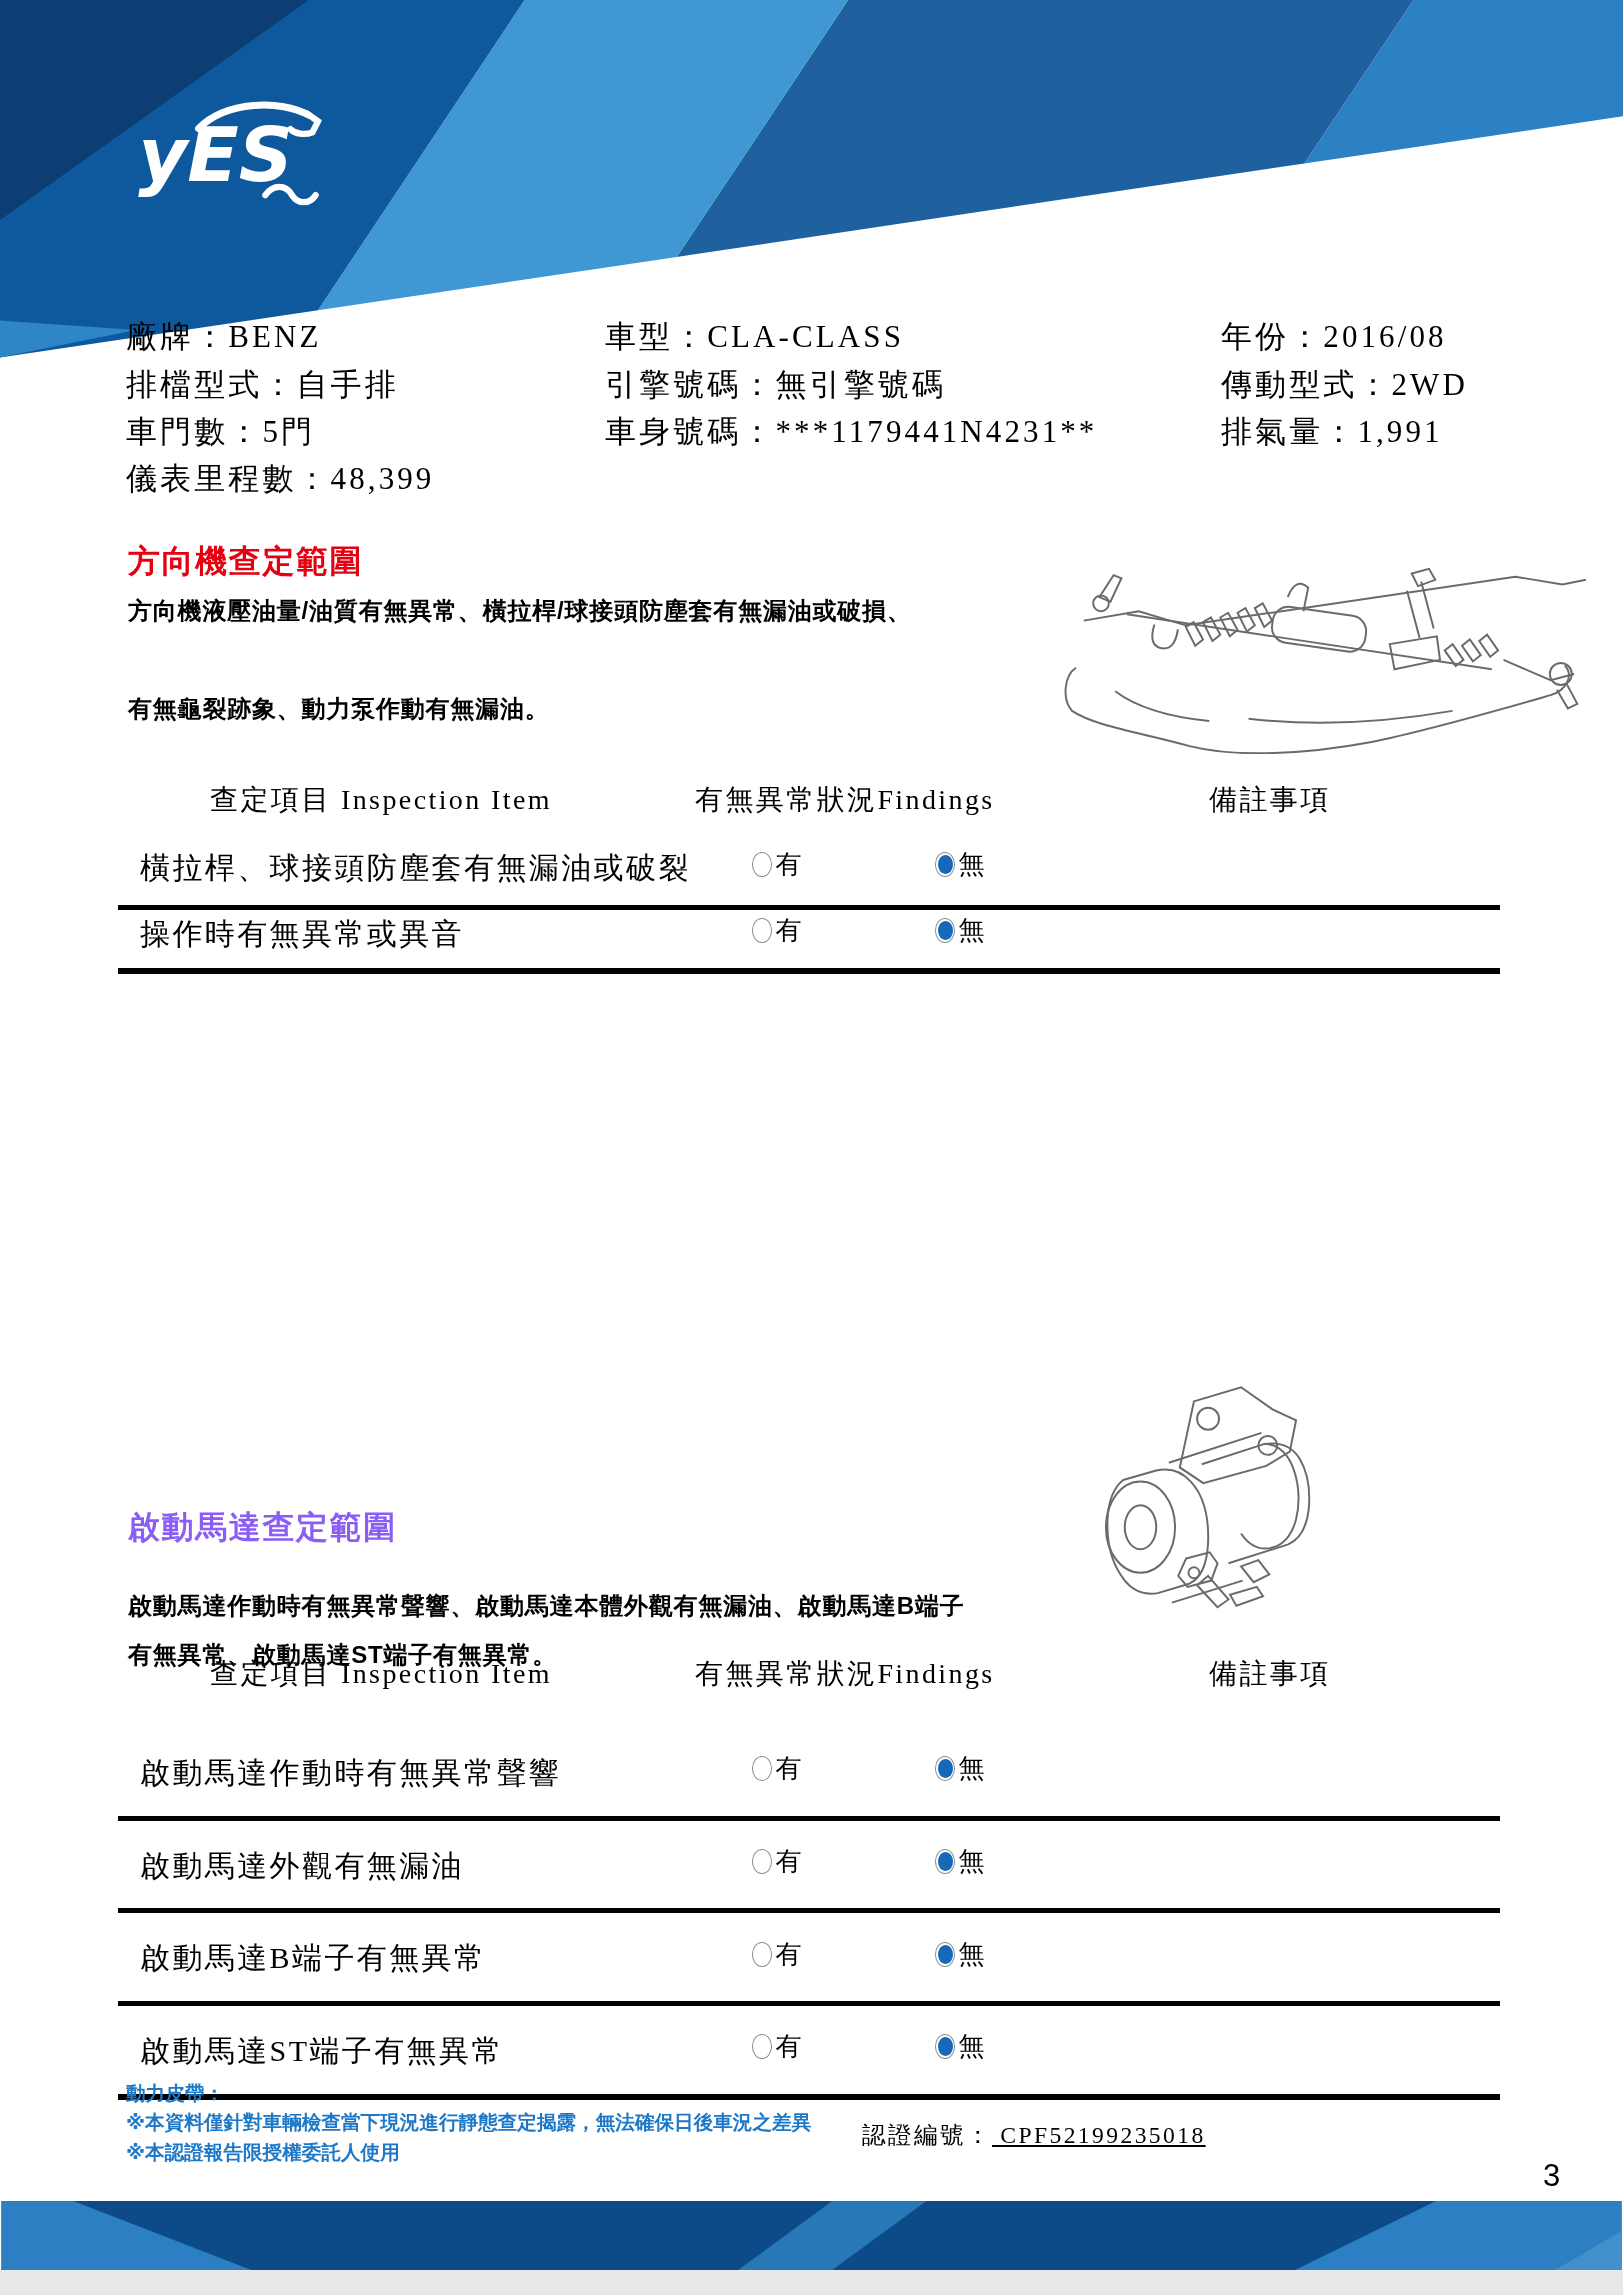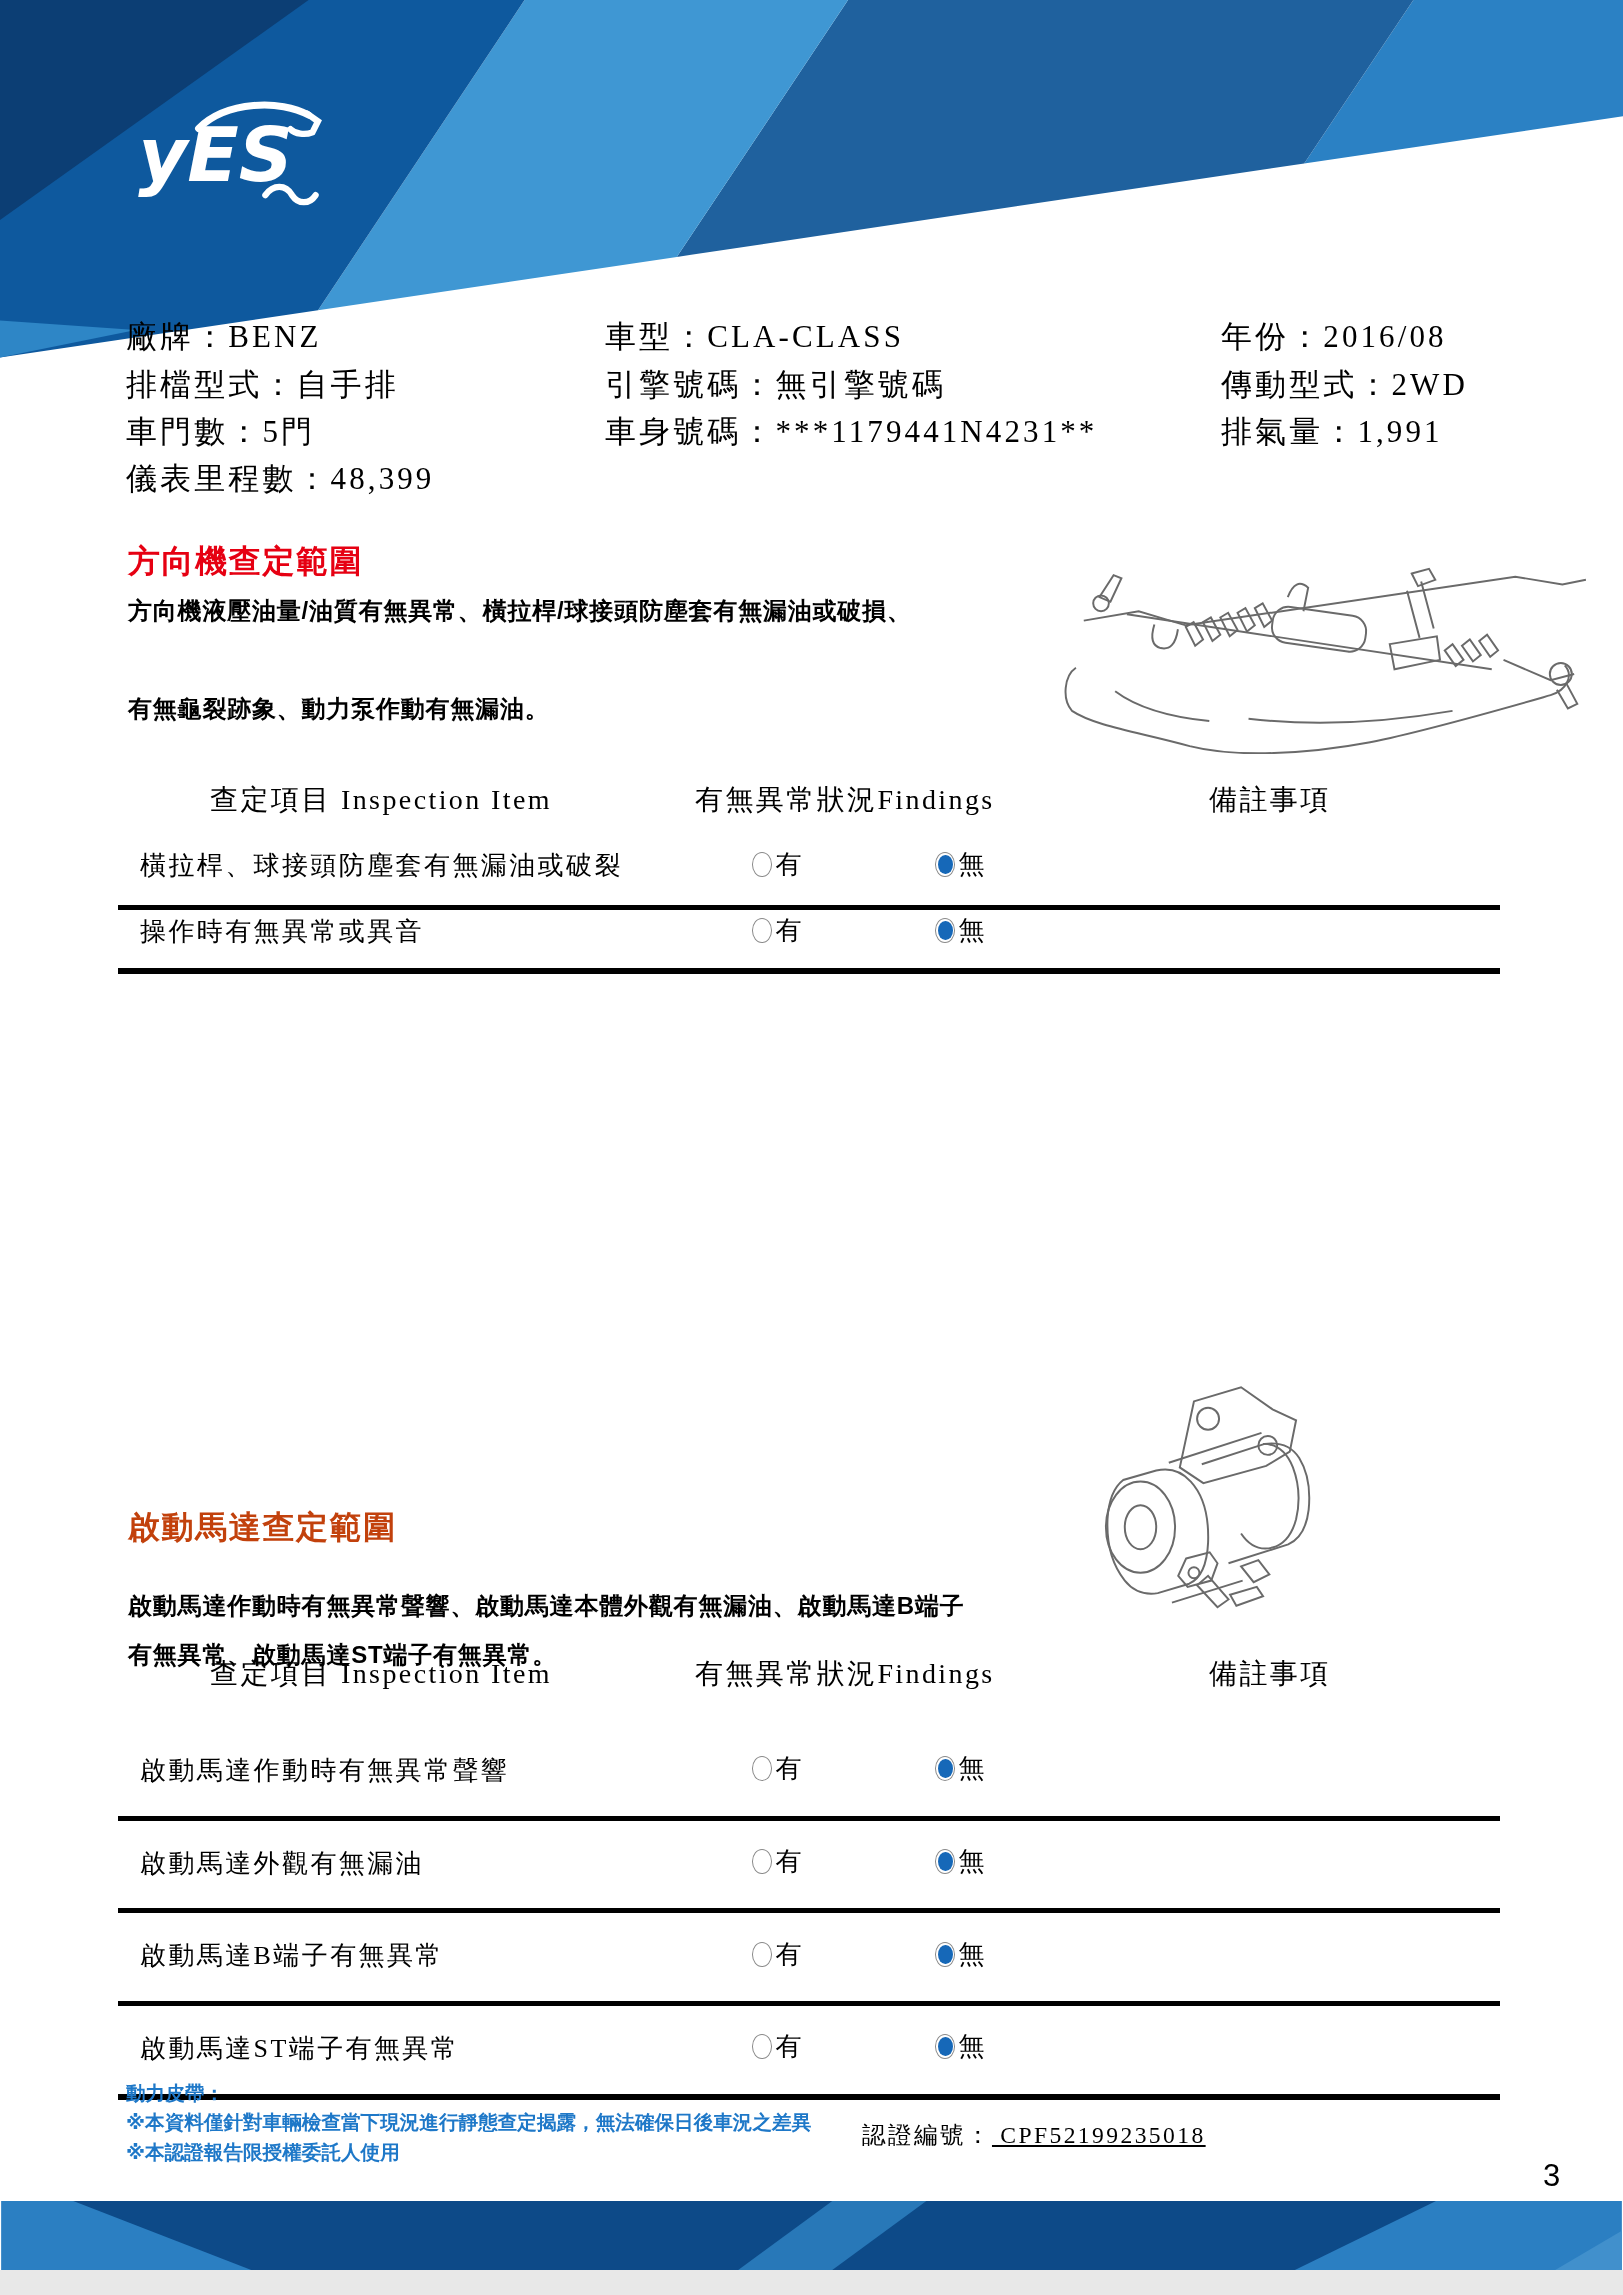--- a/index.html
+++ b/index.html
@@ -14,21 +14,21 @@
      font-size:68px;letter-spacing:4.7px;white-space:nowrap;}
   
   .vrow{position:absolute;font-size:31px;letter-spacing:3.1px;white-space:nowrap;}
   
   .sec-head{position:absolute;left:128px;font-family:"Liberation Sans","DejaVu Sans",sans-serif;
      font-weight:bold;font-size:32px;letter-spacing:1.6px;}
   .desc-line{position:absolute;left:128px;font-family:"Liberation Sans","DejaVu Sans",sans-serif;
      font-weight:bold;font-size:24px;letter-spacing:0.8px;white-space:nowrap;}
   
   .th{position:absolute;font-size:28px;font-weight:normal;letter-spacing:2.4px;white-space:nowrap;}
-  .td-item{position:absolute;left:140px;font-size:26px;letter-spacing:2.4px;white-space:nowrap;}
+  .td-item{position:absolute;left:140px;font-size:30px;letter-spacing:2.4px;white-space:nowrap;}
   .tline{position:absolute;left:118px;width:1382px;background:#000;}
   .choice{position:absolute;font-size:26px;white-space:nowrap;display:flex;align-items:center;}
   .radio{position:relative;display:inline-block;width:20.4px;height:25px;border:1.6px solid #8a8a8a;
      border-radius:50%;background:#fff;margin-right:3.1px;box-sizing:border-box;}
   .radio.sel::after{content:'';position:absolute;left:1.6px;top:1.6px;right:1.6px;bottom:1.6px;
      border-radius:50%;background:#1668b8;}
   
   .note{position:absolute;left:126px;color:#1e78c8;
      font-family:"Liberation Sans","DejaVu Sans",sans-serif;font-weight:bold;font-size:19.6px;white-space:nowrap;}
   .cert{position:absolute;left:862px;top:2119px;font-size:23.6px;letter-spacing:2.4px;white-space:nowrap;}
@@ -118,21 +118,21 @@
   <div class="choice" style="left:752px;top:913px;">
       <span class="radio"></span>
       <span>有</span>
     </div>
   <div class="choice" style="left:935px;top:913px;">
       <span class="radio sel"></span>
       <span>無</span>
     </div>
   <div class="tline" style="top:968px;height:6.3px;"></div>
 
-  <div class="sec-head" style="top:1506px;color:#c2410c;font-family:Liberation Serif, serif;">啟動馬達查定範圍</div>
+  <div class="sec-head" style="top:1506px;color:#8b5cf6;font-family:Liberation Serif, serif;">啟動馬達查定範圍</div>
 
   <div class="desc-line" style="top:1590px;">啟動馬達作動時有無異常聲響、啟動馬達本體外觀有無漏油、啟動馬達B端子</div>
   <div class="desc-line" style="top:1639px;">有無異常、啟動馬達ST端子有無異常。</div>
 
   <svg class="lineart" style="left:1076px;top:1370px;" width="283" height="275" viewBox="0 0 360 350">
     <path d="M150,40 l60,-18 40,28 30,14 -8,40 -30,18 -80,22 -30,-20 z"></path>
     <circle cx="168" cy="62" r="14"></circle>
     <circle cx="244" cy="96" r="12"></circle>
     <path d="M60,140 q-18,14 -20,50 q-2,48 22,78 q16,20 42,16 l40,-12 q22,-10 24,-52 q2,-52 -22,-78 q-18,-20 -44,-14 z"></path>
     <ellipse cx="82" cy="200" rx="44" ry="58"></ellipse>

